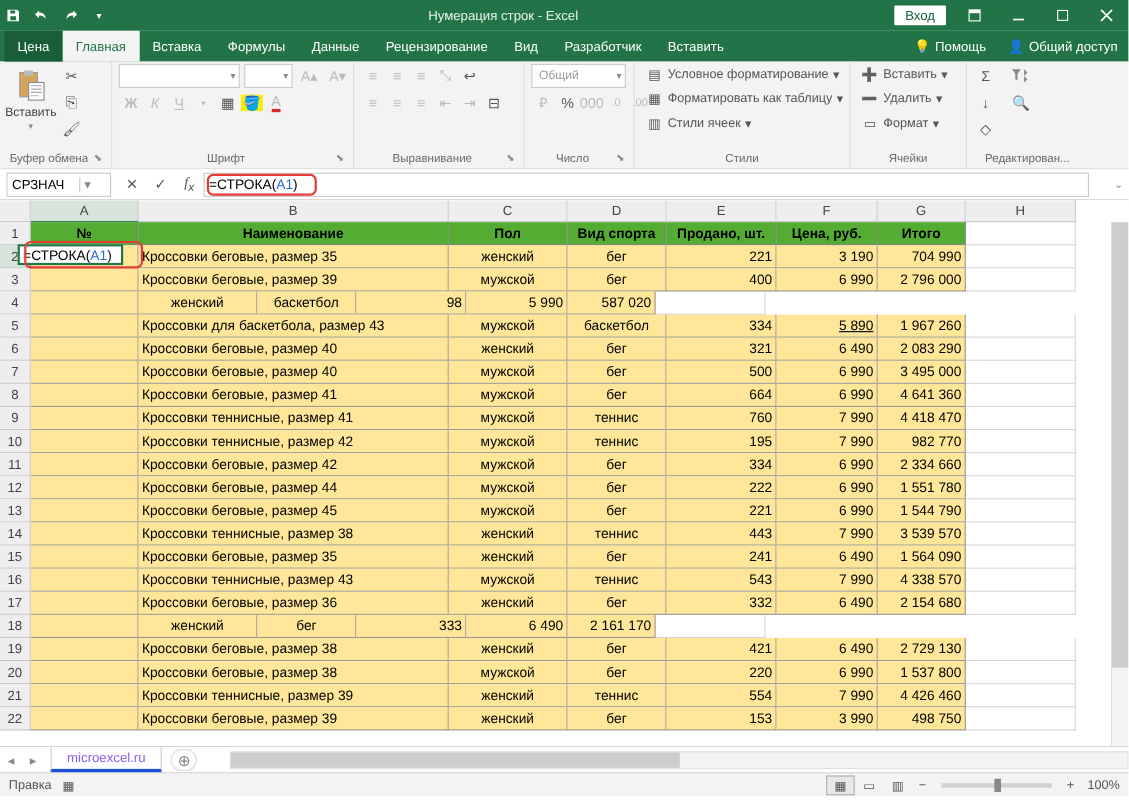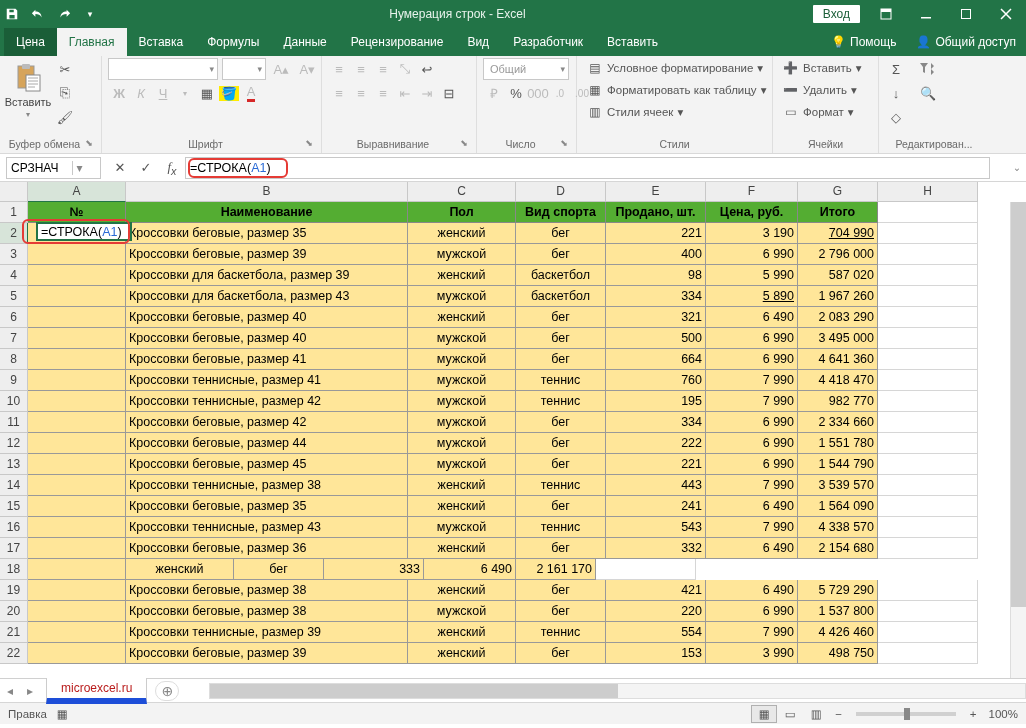--- a/index.html
+++ b/index.html
@@ -67,21 +67,21 @@
 .data-yellow { background: #ffe699; border-color: #999; }
 .num { text-align: right; }
 .ctr { text-align: center; }
 .active-cell { position: absolute; border: 2px solid #227447; background: #fff; z-index: 5; font-size: 12.5px; padding: 1px 3px; }
 .red-callout { position: absolute; border: 2.5px solid #e53b35; border-radius: 6px; pointer-events: none; z-index: 10; }
 
 
 .sheet-tabs { height: 24px; background: #fff; border-top: 1px solid #d0d0d0; display: flex; align-items: center; font-size: 12px; }
 .sheet-nav { width: 20px; text-align: center; color: #888; cursor: pointer; }
 .sheet-tab { padding: 3px 14px; border: 1px solid #ccc; border-top: none; background: #fff; cursor: pointer; margin-left: 6px; }
-.sheet-tab.active { border-bottom: 6px solid #1d4ed8; color: #b91c1c; }
+.sheet-tab.active { border-bottom: 3px solid #1d4ed8; color: #8b5cf6; }
 .sheet-add { width: 24px; height: 20px; display: flex; align-items: center; justify-content: center; border: 1px solid #ddd; border-radius: 10px; margin-left: 8px; color: #888; cursor: pointer; font-size: 14px; }
 .hscroll-area { flex: 1; margin-left: 30px; height: 16px; background: #f4f4f4; border: 1px solid #ddd; position: relative; }
 .hscroll-thumb { position: absolute; left: 0; top: 0; bottom: 0; width: 50%; background: #cdcdcd; }
 .vscroll { position: absolute; right: 0; top: 20px; width: 16px; bottom: 0; background: #f4f4f4; border-left: 1px solid #ddd; }
 .vscroll-thumb { position: absolute; left: 0; right: 0; top: 0; height: 85%; background: #cdcdcd; }
 
 
 .statusbar { height: 22px; background: #f3f3f3; border-top: 1px solid #d6d6d6; display: flex; align-items: center; font-size: 11.5px; color: #555; padding: 0 8px; }
 .statusbar .spacer { flex: 1; }
 .sb-btn { width: 26px; height: 18px; display: flex; align-items: center; justify-content: center; cursor: pointer; border: 1px solid transparent; }
@@ -345,36 +345,35 @@
         <div class="cell hdr-green" style="width: 80px;">Итого</div>
         <div class="cell" style="width: 100px;"></div>
       </div>
       <div class="row">
         <div class="cell data-yellow ctr" style="width: 98px;"></div>
         <div class="cell data-yellow " style="width: 282px;">Кроссовки беговые, размер 35</div>
         <div class="cell data-yellow ctr" style="width: 108px;">женский</div>
         <div class="cell data-yellow ctr" style="width: 90px;">бег</div>
         <div class="cell data-yellow num" style="width: 100px;">221</div>
         <div class="cell data-yellow num" style="width: 92px;">3 190</div>
-        <div class="cell data-yellow num" style="width: 80px; text-decoration: underline;">704 990</div>
+        <div class="cell data-yellow num" style="width: 80px;">704 990</div>
         <div class="cell" style="width: 100px;"></div>
       </div>
       <div class="row">
         <div class="cell data-yellow ctr" style="width: 98px;"></div>
         <div class="cell data-yellow " style="width: 282px;">Кроссовки беговые, размер 39</div>
         <div class="cell data-yellow ctr" style="width: 108px;">мужской</div>
         <div class="cell data-yellow ctr" style="width: 90px;">бег</div>
         <div class="cell data-yellow num" style="width: 100px;">400</div>
         <div class="cell data-yellow num" style="width: 92px;">6 990</div>
         <div class="cell data-yellow num" style="width: 80px;">2 796 000</div>
         <div class="cell" style="width: 100px;"></div>
       </div>
       <div class="row">
         <div class="cell data-yellow ctr" style="width: 98px;"></div>
-        <div class="cell data-yellow " style="width: 282px;">Кроссовки для баскетбола, размер 39</div>
         <div class="cell data-yellow ctr" style="width: 108px;">женский</div>
         <div class="cell data-yellow ctr" style="width: 90px;">баскетбол</div>
         <div class="cell data-yellow num" style="width: 100px;">98</div>
         <div class="cell data-yellow num" style="width: 92px;">5 990</div>
         <div class="cell data-yellow num" style="width: 80px;">587 020</div>
         <div class="cell" style="width: 100px;"></div>
       </div>
       <div class="row">
         <div class="cell data-yellow ctr" style="width: 98px;"></div>
         <div class="cell data-yellow " style="width: 282px;">Кроссовки для баскетбола, размер 43</div>
@@ -514,21 +513,21 @@
         <div class="cell data-yellow num" style="width: 80px;">2 161 170</div>
         <div class="cell" style="width: 100px;"></div>
       </div>
       <div class="row">
         <div class="cell data-yellow ctr" style="width: 98px;"></div>
         <div class="cell data-yellow " style="width: 282px;">Кроссовки беговые, размер 38</div>
         <div class="cell data-yellow ctr" style="width: 108px;">женский</div>
         <div class="cell data-yellow ctr" style="width: 90px;">бег</div>
         <div class="cell data-yellow num" style="width: 100px;">421</div>
         <div class="cell data-yellow num" style="width: 92px;">6 490</div>
-        <div class="cell data-yellow num" style="width: 80px;">5 729 290</div>
+        <div class="cell data-yellow num" style="width: 80px;">2 729 130</div>
         <div class="cell" style="width: 100px;"></div>
       </div>
       <div class="row">
         <div class="cell data-yellow ctr" style="width: 98px;"></div>
         <div class="cell data-yellow " style="width: 282px;">Кроссовки беговые, размер 38</div>
         <div class="cell data-yellow ctr" style="width: 108px;">мужской</div>
         <div class="cell data-yellow ctr" style="width: 90px;">бег</div>
         <div class="cell data-yellow num" style="width: 100px;">220</div>
         <div class="cell data-yellow num" style="width: 92px;">6 990</div>
         <div class="cell data-yellow num" style="width: 80px;">1 537 800</div>
@@ -552,21 +551,21 @@
         <div class="cell data-yellow num" style="width: 100px;">153</div>
         <div class="cell data-yellow num" style="width: 92px;">3 990</div>
         <div class="cell data-yellow num" style="width: 80px;">498 750</div>
         <div class="cell" style="width: 100px;"></div>
       </div>
     </div>
   <div class="vscroll">
       <div class="vscroll-thumb"></div>
     </div>
 
-  <div class="active-cell" style="left:36px;top:40px;width:96px;height:19px">
+  <div class="active-cell" style="left:16px;top:40px;width:96px;height:19px">
     <span>=СТРОКА(</span><span class="fb-ref">A1</span><span>)</span>
   </div>
   <div class="red-callout" style="left:22px;top:37px;width:108px;height:25px"></div>
 </div>
 
 <div class="sheet-tabs">
   <div class="sheet-nav">◂</div>
   <div class="sheet-nav">▸</div>
   <div class="sheet-tab active">microexcel.ru</div>
   <div class="sheet-add">⊕</div>

